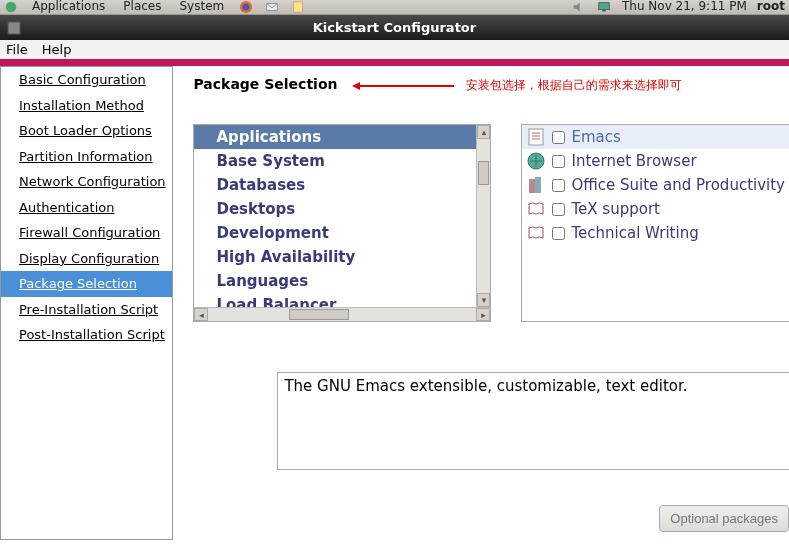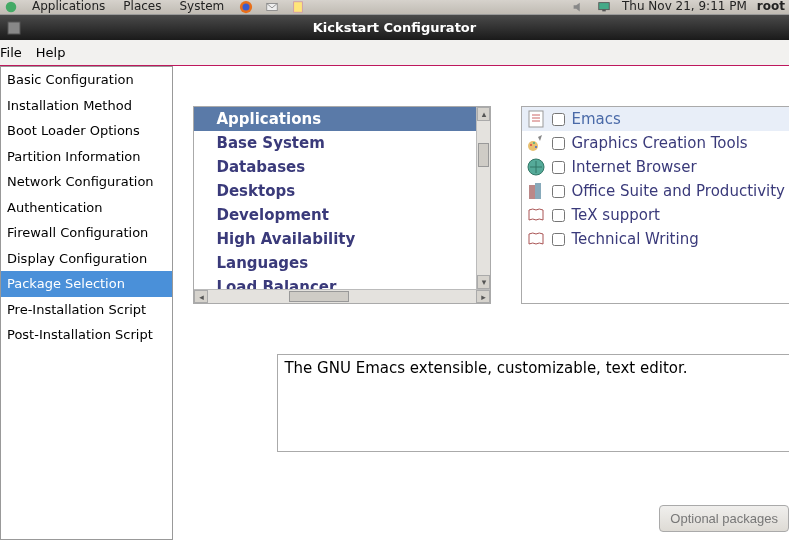--- a/index.html
+++ b/index.html
@@ -11,29 +11,29 @@
 .panel .icon { width: 14px; height: 14px; display: inline-block; }
 .panel .spacer { flex: 1; }
 .panel .right { display: flex; gap: 10px; align-items: flex-start; }
 .panel .tray svg { vertical-align: top; }
 
 
 .titlebar { height: 25px; background: linear-gradient(#4a4a4a, #1a1a1a); color: #fff; font-weight: bold; text-align: center; line-height: 25px; font-size: 13px; position: relative; }
 .titlebar .winicon { position: absolute; left: 6px; top: 4px; }
 
 
-.menubar { height: 26px; background: #f2f1ef; border-bottom: 1px solid #be185d; display: flex; align-items: center; padding: 0 0; gap: 14px; font-size: 13px; }
+.menubar { height: 26px; background: #f2f1ef; border-bottom: 7px solid #be185d; display: flex; align-items: center; padding: 0 6px; gap: 14px; font-size: 13px; }
 .menubar span { cursor: default; }
 
 
 .main { display: flex; height: 484px; }
 
 
 .sidebar { width: 196px; border: 1px solid #999; margin: 0 0 10px 0; }
-.sidebar .sitem { padding: 4px 6px 4px 6px; font-size: 13px; cursor: default; border-bottom: 0; line-height: 1.35; }
+.sidebar .sitem { padding: 4px 6px 4px 18px; font-size: 13px; cursor: default; border-bottom: 0; line-height: 1.35; text-decoration: underline; }
 .sidebar .sitem.selected { background: #4a90d9; color: #fff; }
 
 
 .content { flex: 1; padding: 10px 0 0 20px; position: relative; }
 .section-title { font-weight: bold; font-size: 14px; color: #000; display: inline-block; }
 .arrow { display: inline-block; width: 100px; height: 2px; background: #d00; position: relative; vertical-align: middle; margin-left: 12px; }
 .arrow::before { content: ''; position: absolute; left: -6px; top: -3px; border: 4px solid transparent; border-right: 8px solid #d00; }
 .annot { color: #d00; font-size: 12px; margin-left: 8px; vertical-align: middle; }
 
 
@@ -122,20 +122,25 @@
     <div class="sitem">Network Configuration</div>
     <div class="sitem">Authentication</div>
     <div class="sitem">Firewall Configuration</div>
     <div class="sitem">Display Configuration</div>
     <div class="sitem selected">Package Selection</div>
     <div class="sitem">Pre-Installation Script</div>
     <div class="sitem">Post-Installation Script</div>
   </div>
 
   <div class="content">
+    <div>
+      <span class="section-title">Package Selection</span>
+      <span class="arrow"></span>
+      <span class="annot">安装包选择，根据自己的需求来选择即可</span>
+    </div>
 
     <div class="panes">
 
       <div class="groups">
         <div class="groups-inner">
           <div class="gitem selected">Applications</div>
           <div class="gitem">Base System</div>
           <div class="gitem">Databases</div>
           <div class="gitem">Desktops</div>
           <div class="gitem">Development</div>
@@ -163,31 +168,20 @@
                 <rect x="3" y="2" width="14" height="16" fill="#fff" stroke="#999"></rect>
                 <line x1="6" y1="6" x2="14" y2="6" stroke="#c66"></line>
                 <line x1="6" y1="9" x2="14" y2="9" stroke="#c66"></line>
                 <line x1="6" y1="12" x2="14" y2="12" stroke="#c66"></line>
               </svg></span>
           <input type="checkbox" style="">
           <span class="plabel">Emacs</span>
         </div>
         <div class="pkgrow">
           <span class="picon"><svg viewBox="0 0 20 20">
-                <circle cx="7" cy="13" r="5" fill="#e8c070"></circle>
-                <circle cx="5" cy="12" r="1" fill="#d44"></circle>
-                <circle cx="8" cy="10" r="1" fill="#4a8"></circle>
-                <circle cx="10" cy="14" r="1" fill="#46c"></circle>
-                <path d="M12 4 L16 2 L14 8 Z" fill="#888"></path>
-              </svg></span>
-          <input type="checkbox" style="">
-          <span class="plabel">Graphics Creation Tools</span>
-        </div>
-        <div class="pkgrow">
-          <span class="picon"><svg viewBox="0 0 20 20">
                 <circle cx="10" cy="10" r="8" fill="#5a9" stroke="#376"></circle>
                 <path d="M10 4 L10 16 M4 10 L16 10" stroke="#376" fill="none"></path>
               </svg></span>
           <input type="checkbox" style="">
           <span class="plabel">Internet Browser</span>
         </div>
         <div class="pkgrow">
           <span class="picon"><svg viewBox="0 0 20 20">
                 <rect x="3" y="4" width="6" height="14" fill="#b88"></rect>
                 <rect x="9" y="2" width="6" height="16" fill="#8ab"></rect>

